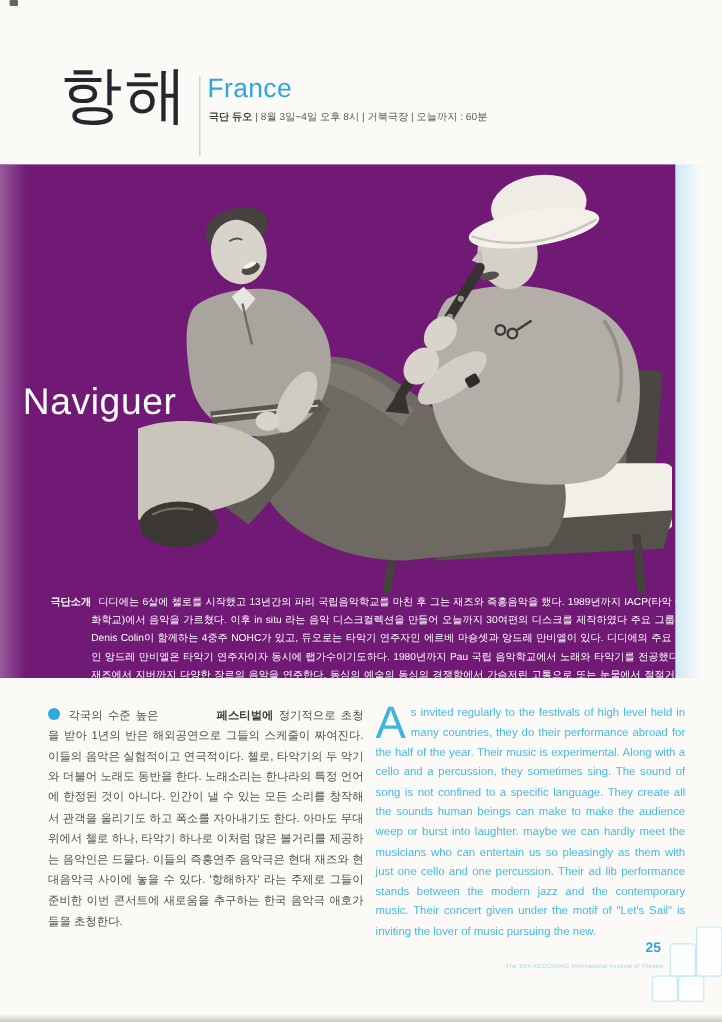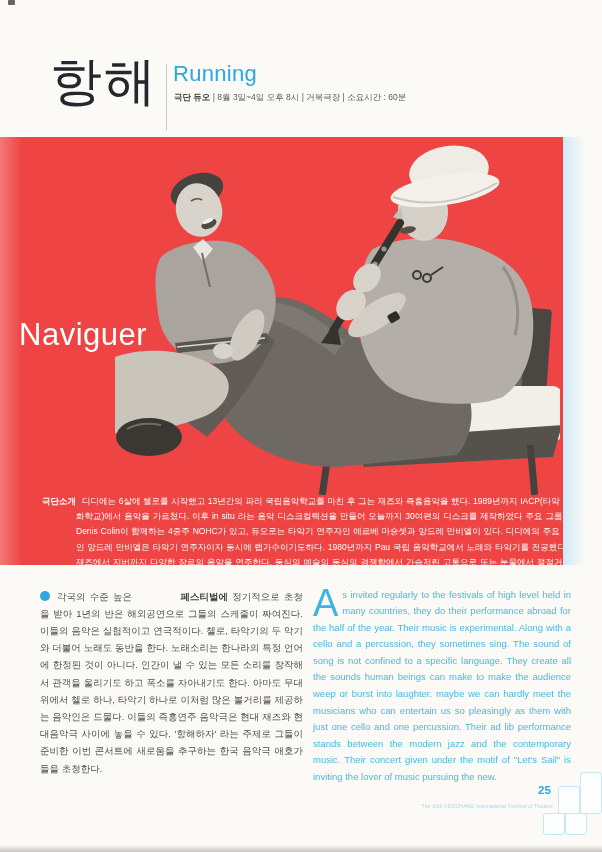--- a/index.html
+++ b/index.html
@@ -5,31 +5,31 @@
   html,body{margin:0;padding:0;background:#e8e8e6;}
   .page{
     position:relative;width:602px;height:852px;margin:0 auto;
     background:#fbfaf6;overflow:hidden;
     font-family:"Liberation Sans","DejaVu Sans",sans-serif;
   }
   .corner-mark{position:absolute;left:8px;top:0;width:7px;height:5px;background:#4a4a48;border-radius:1px;opacity:.85;}
   
   .title-kr{
     position:absolute;left:50px;top:50px;width:120px;
-    font-family:Liberation Sans, sans-serif;
+    font-family:Liberation Serif, serif;
     font-size:52px;font-weight:400;color:#26262e;letter-spacing:2px;line-height:62px;
   }
   .v-divider{position:absolute;left:166px;top:64px;width:1px;height:66px;background:#c9c9c3;}
   .country{position:absolute;left:173px;top:61px;font-size:22px;color:#2ba7df;letter-spacing:.3px;}
   .info1{position:absolute;left:174px;top:92px;font-size:8.5px;color:#5a5a58;letter-spacing:0;}
   .info1 b,.info3 b{font-weight:bold;color:#444442;}
   .info2{position:absolute;left:174px;top:104px;font-size:8px;color:#6b6b69;}
   .info3{position:absolute;left:174px;top:117px;font-size:8.5px;color:#5a5a58;}
   
-  .hero{position:absolute;left:0;top:137px;width:563px;height:428px;background:#ef4444;overflow:hidden;}
+  .hero{position:absolute;left:0;top:137px;width:563px;height:428px;background:#701a75;overflow:hidden;}
   .hero .streaks{position:absolute;left:0;top:0;width:22px;height:100%;
     background:linear-gradient(90deg,rgba(255,255,255,.28),rgba(255,255,255,0));}
   .hero-title{position:absolute;left:19px;top:180px;font-size:31px;color:#ffffff;letter-spacing:.5px;}
   .hero-desc{
     position:absolute;left:42px;top:348px;width:512px;
     font-size:8.5px;line-height:15.4px;color:#ffffff;text-align:justify;
     padding-left:34px;text-indent:-34px;
   }
   .hero-desc .lbl{font-weight:bold;margin-right:6px;}
   .photo{position:absolute;left:105px;top:8px;width:455px;height:350px;}
@@ -65,22 +65,22 @@
 </style>
 </head>
 <body>
 
 <div class="page">
 
   <div class="corner-mark"></div>
 
   <div class="title-kr">항해</div>
   <div class="v-divider"></div>
-  <div class="country">Running</div>
-  <div class="info1"><b>극단 듀오</b><span> | 8월 3일~4일 오후 8시 | 거북극장 | 소요시간 : 60분</span></div>
+  <div class="country">France</div>
+  <div class="info1"><b>극단 듀오</b><span> | 8월 3일~4일 오후 8시 | 거북극장 | 오늘까지 : 60분</span></div>
 
   <div class="hero">
     <div class="streaks"></div>
 
     <svg class="photo" viewBox="0 0 455 350" xmlns="http://www.w3.org/2000/svg">
 
       <g>
         <rect x="406" y="163" width="38" height="88" rx="4" fill="#4a4742" transform="rotate(4 425 207)"></rect>
         <rect x="413" y="170" width="6" height="74" fill="#6a675f" transform="rotate(4 425 207)"></rect>
         <rect x="345" y="241" width="112" height="56" rx="9" fill="#f1efe8"></rect>

